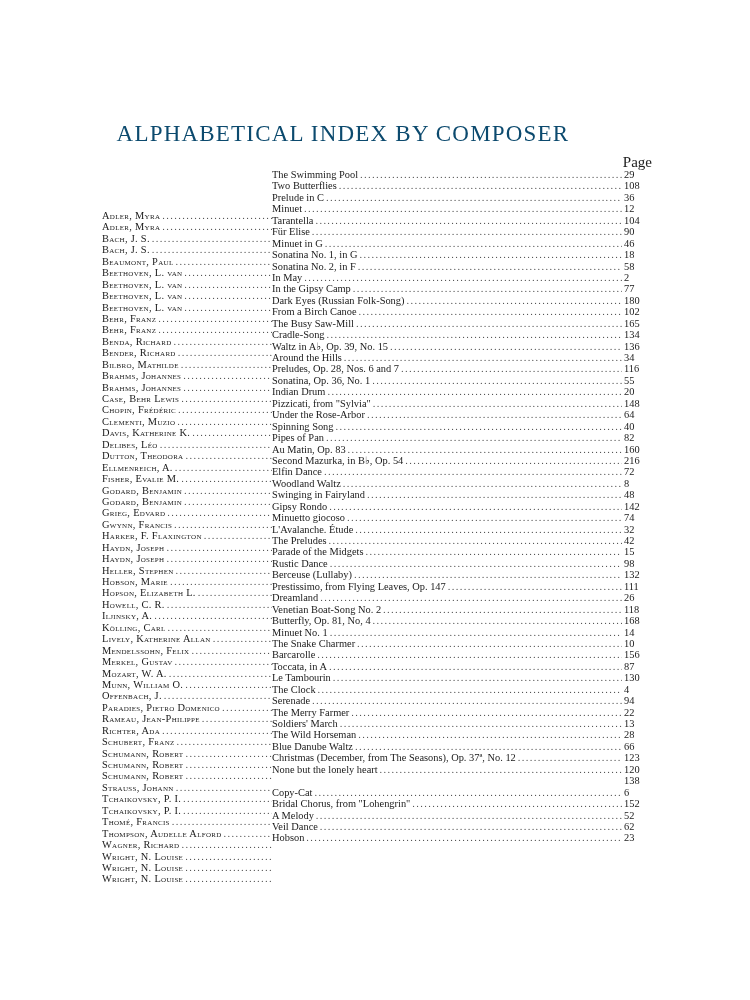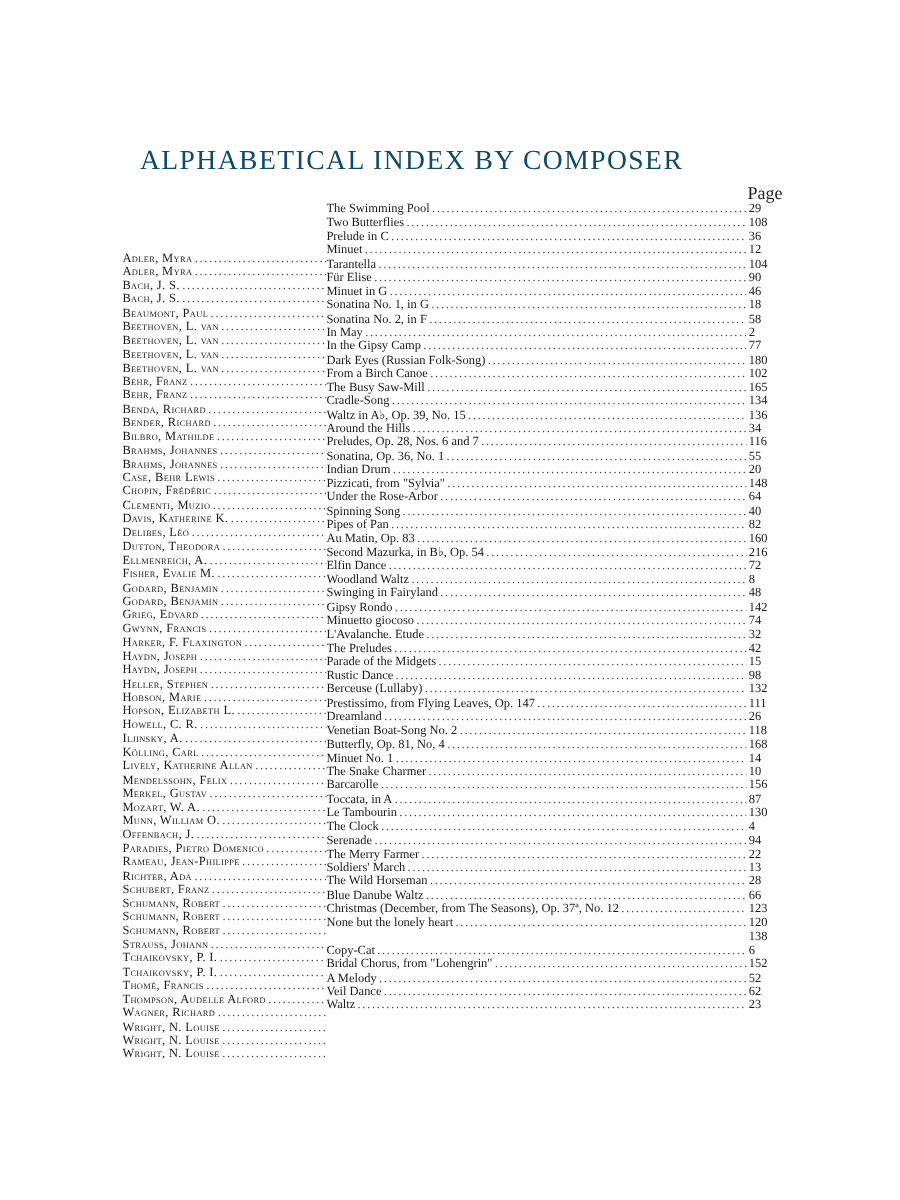--- a/index.html
+++ b/index.html
@@ -309,16 +309,16 @@
       <span class="work">A Melody</span>
       <span class="pg">52</span>
     </div>
     <div class="row">
       <span class="composer">Wright, N. Louise</span>
       <span class="work">Veil Dance</span>
       <span class="pg">62</span>
     </div>
     <div class="row">
       <span class="composer">Wright, N. Louise</span>
-      <span class="work">Waltz</span>
+      <span class="work">Hobson</span>
       <span class="pg">23</span>
     </div>
   </div>
 
 </body></html>

